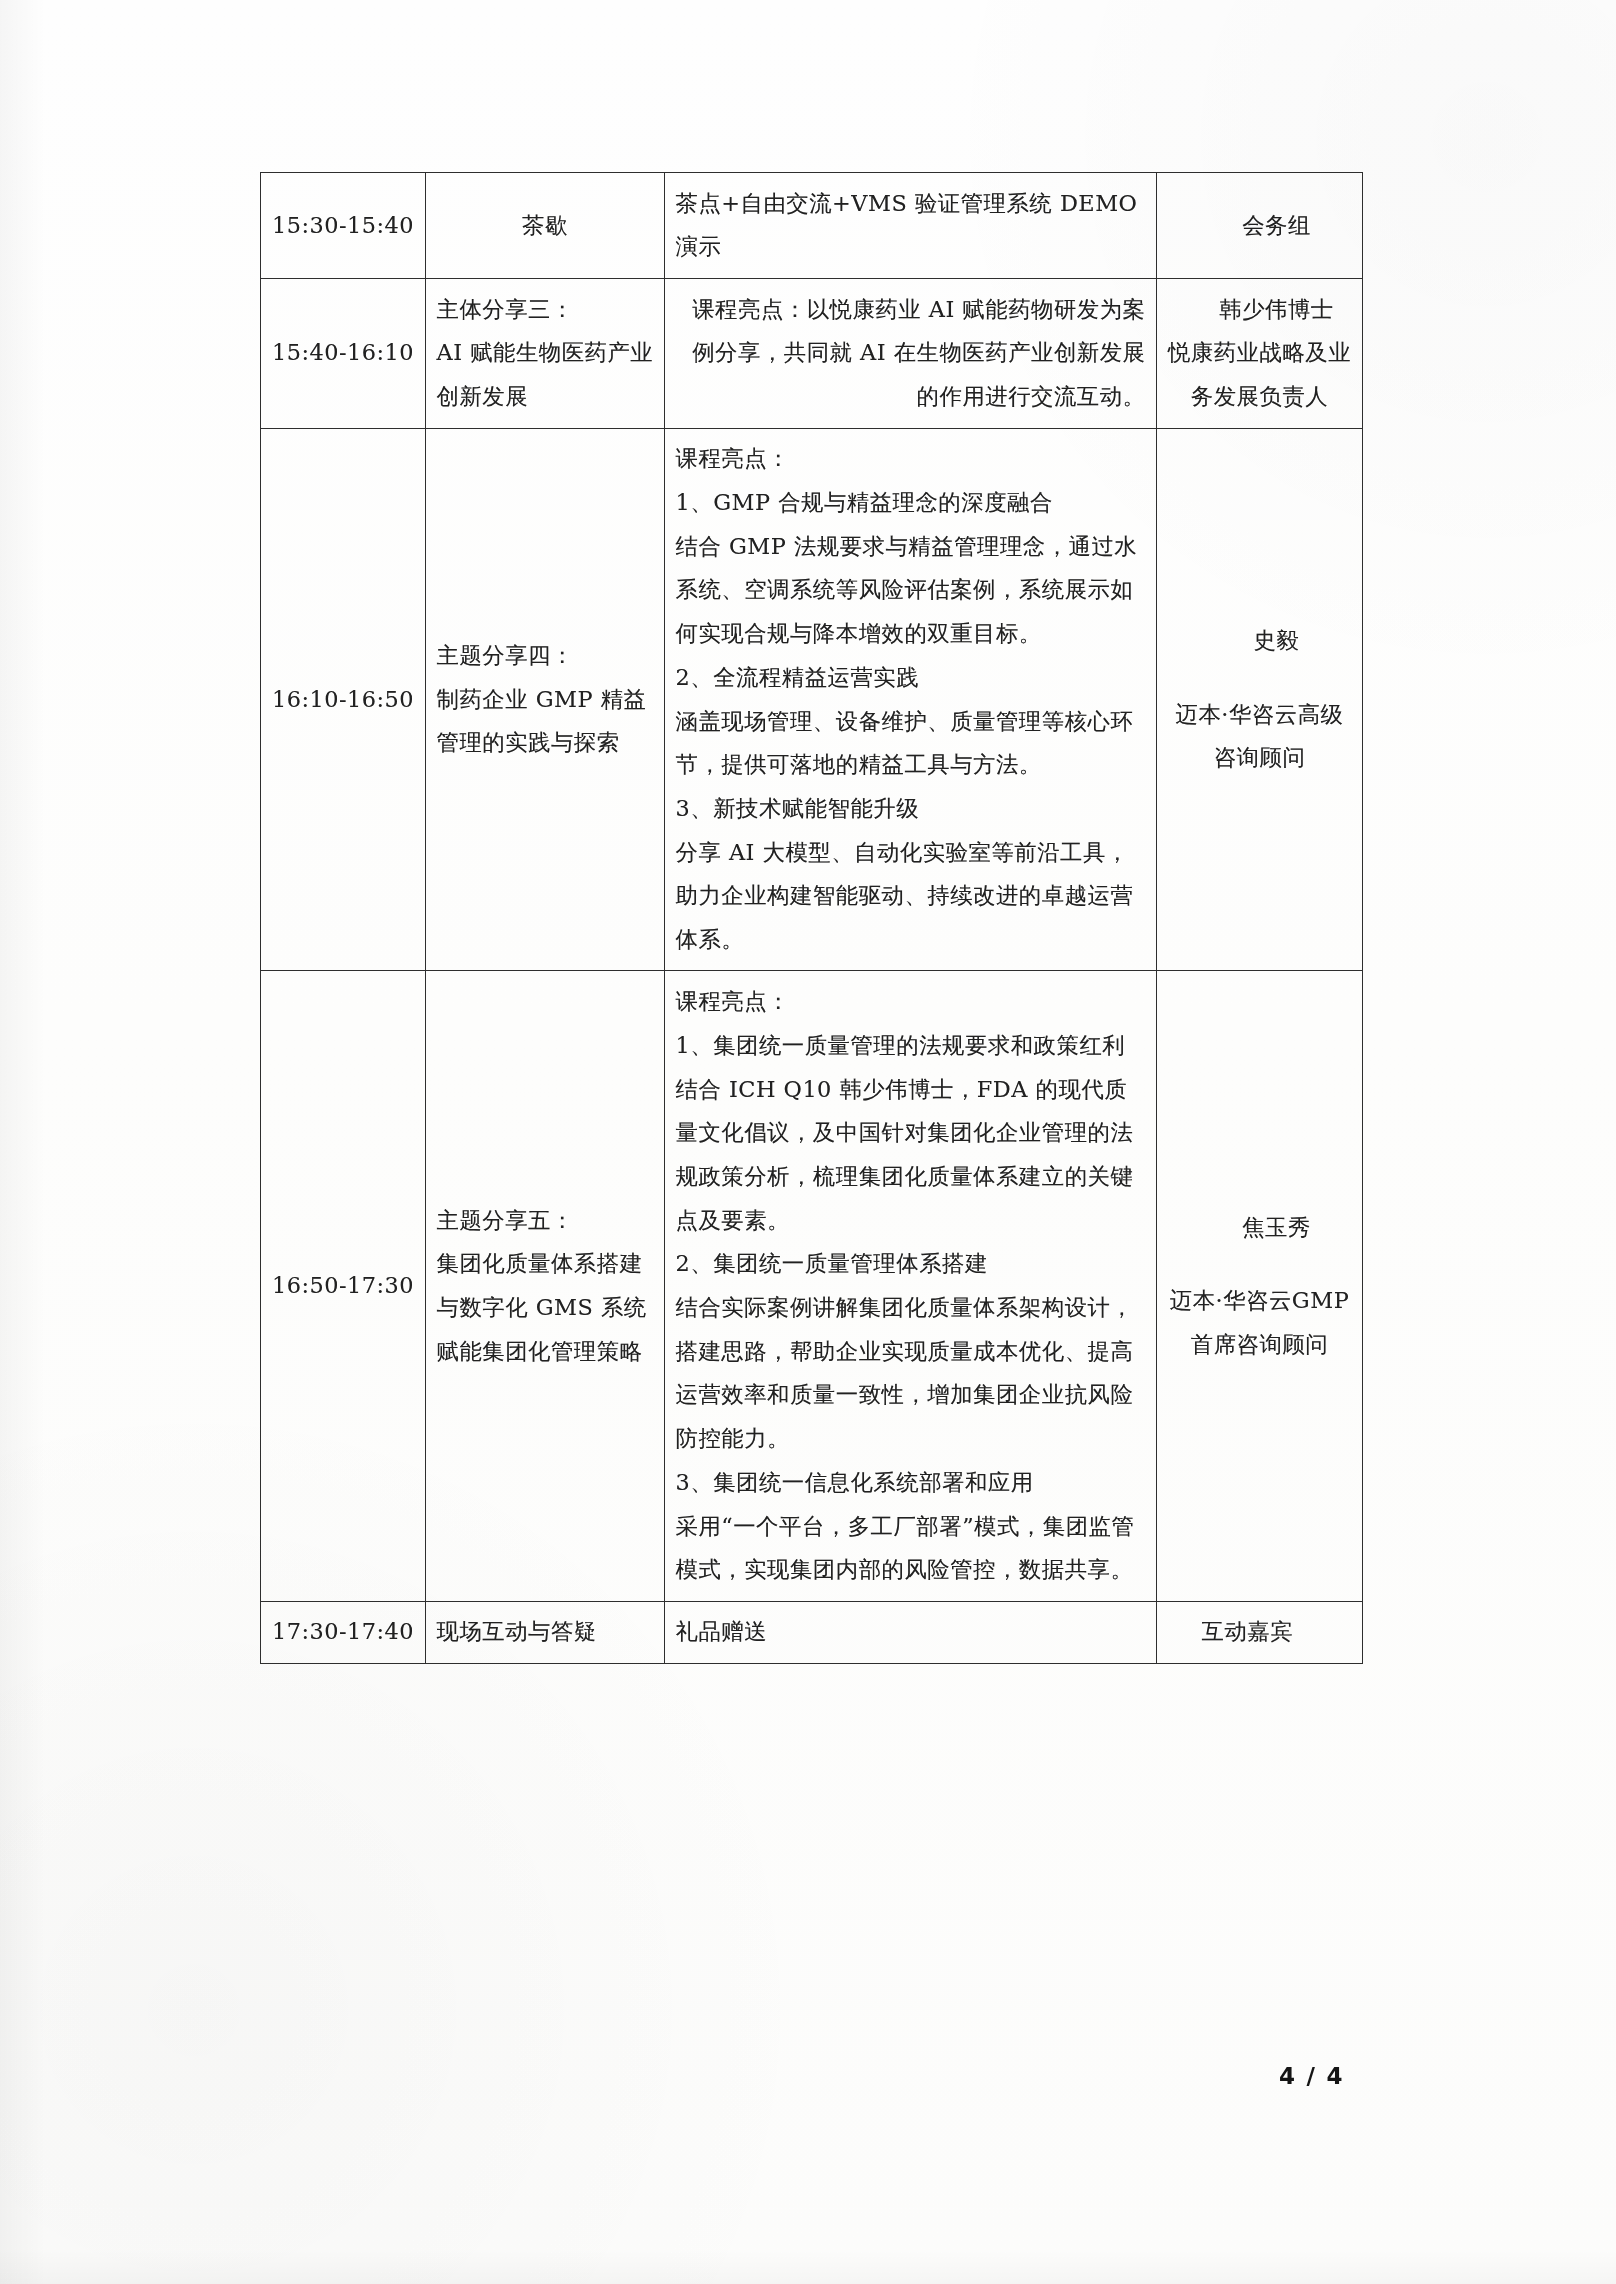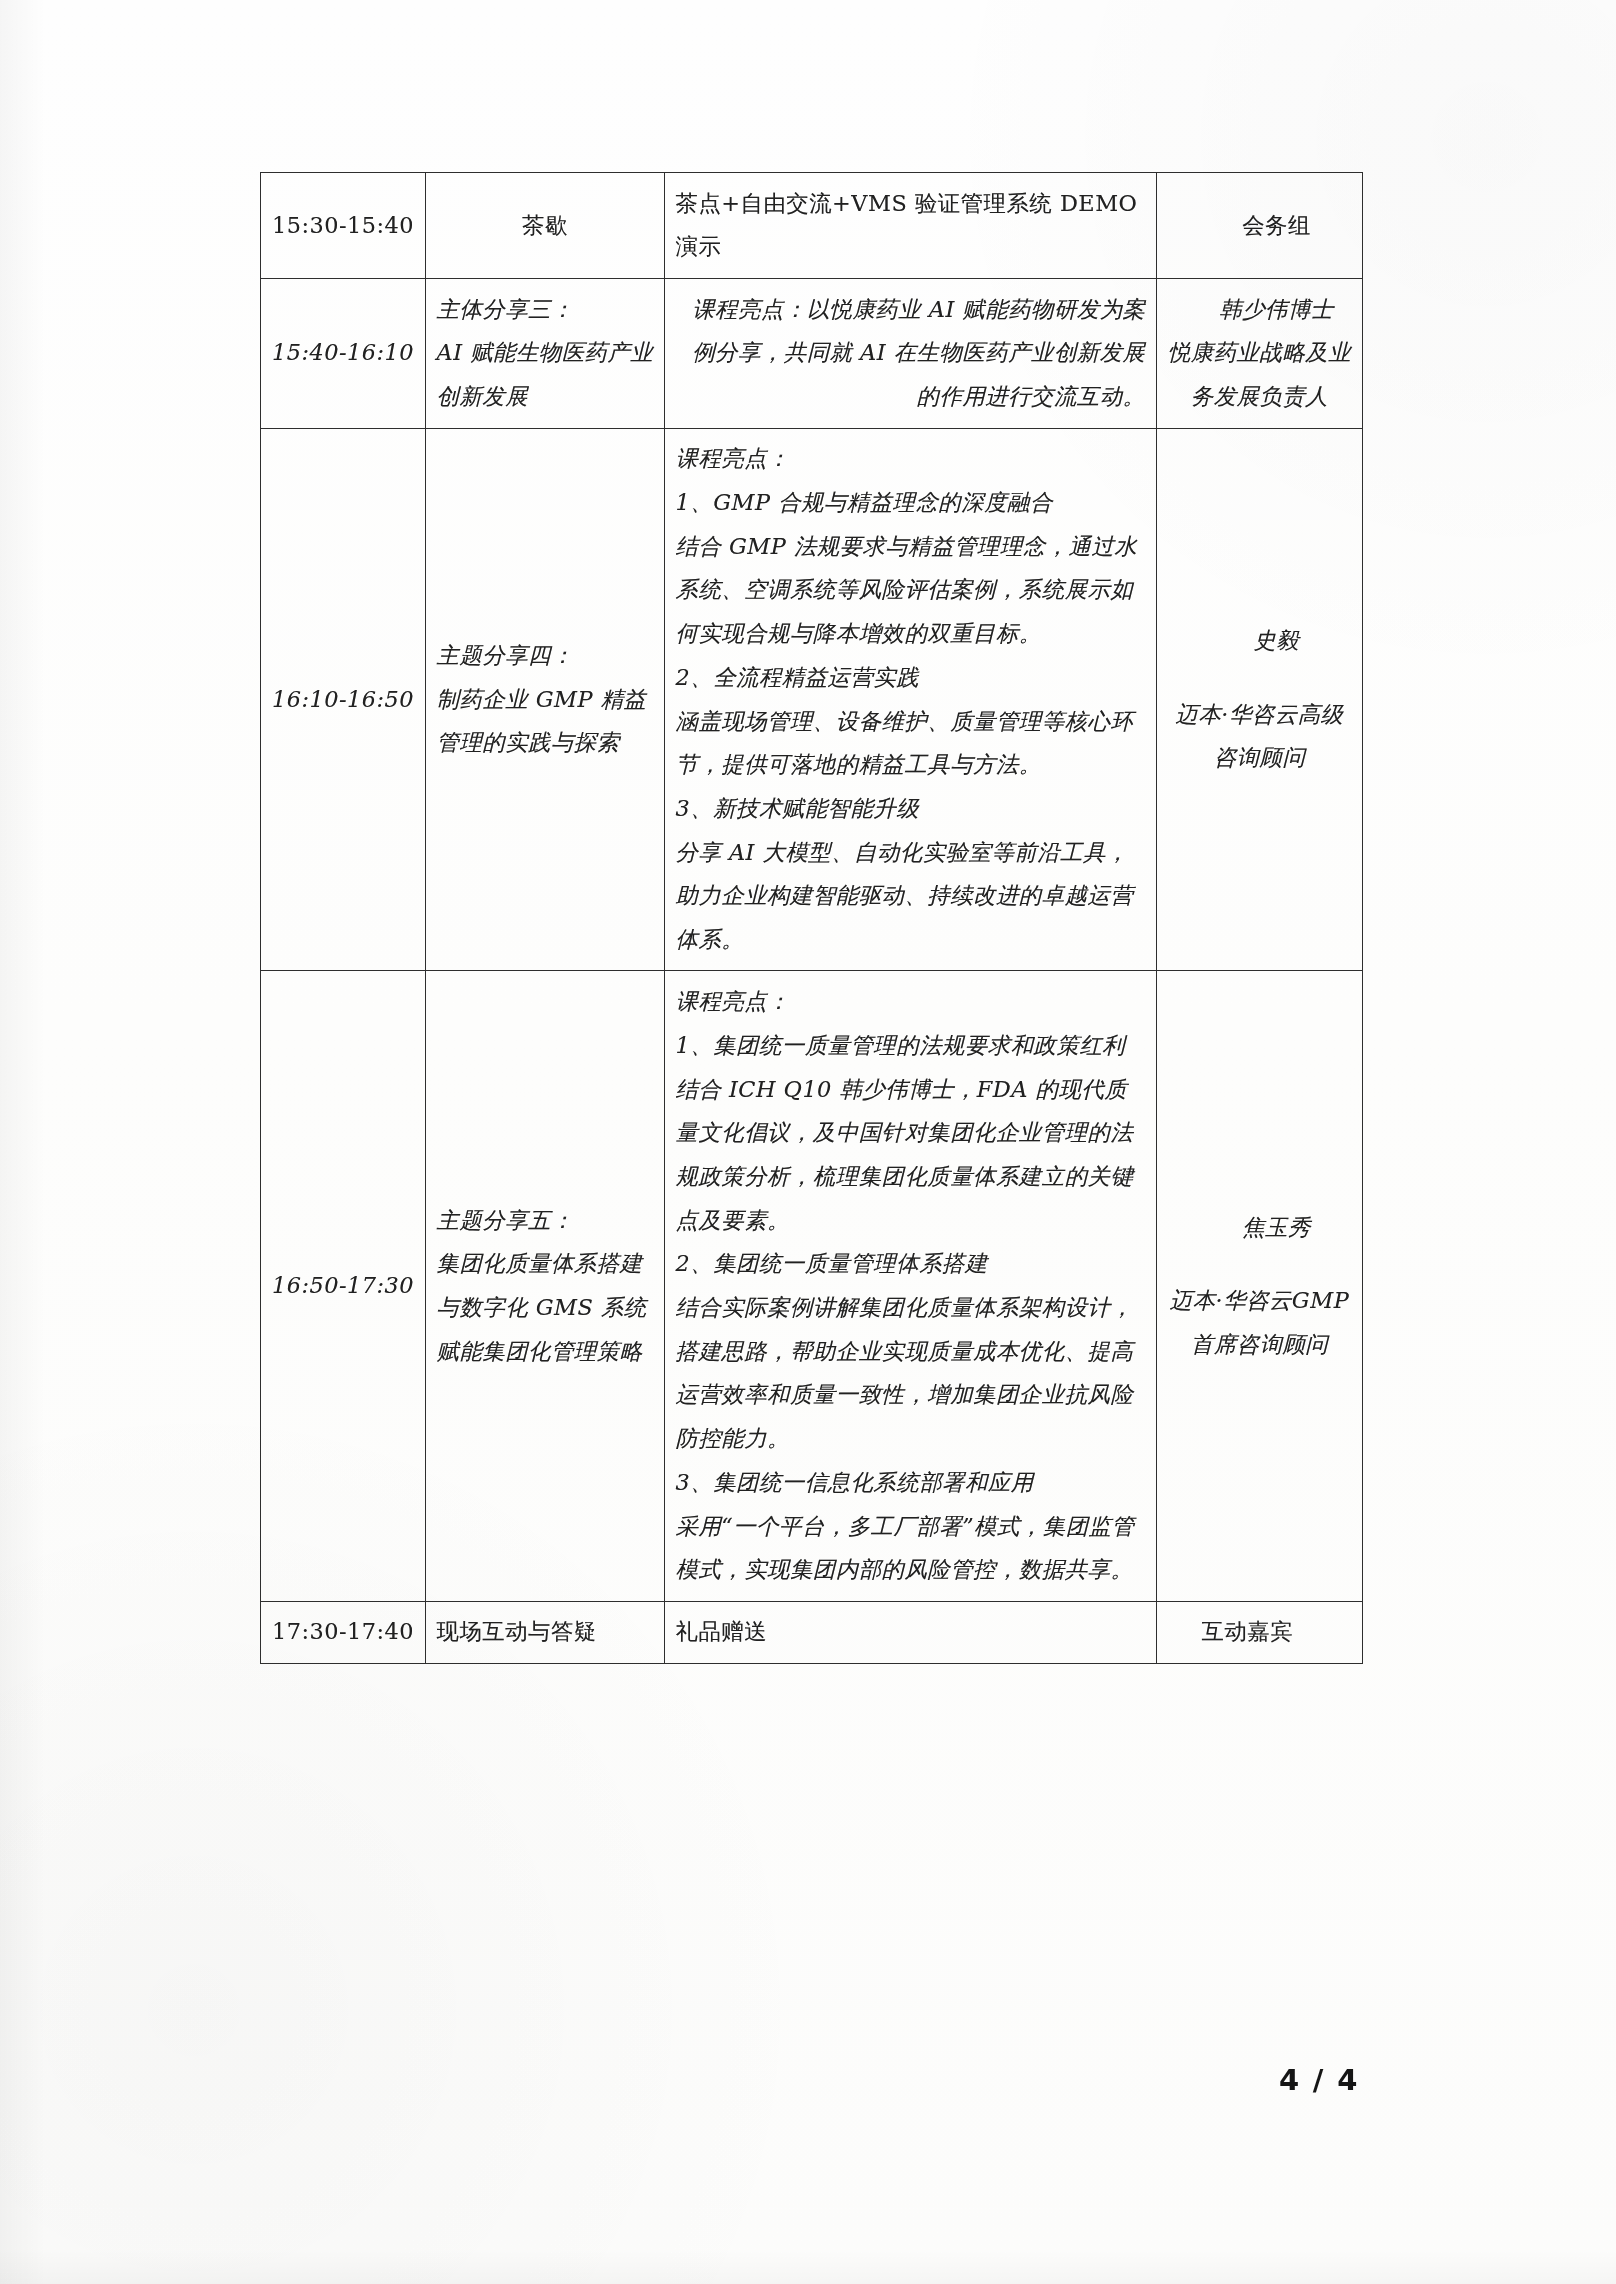--- a/index.html
+++ b/index.html
@@ -79,34 +79,34 @@
   .desc p { margin: 0; }
   .spk {
     text-align: center;
     padding-left: 7px;
     padding-right: 7px;
   }
   .spk .s-name { display: block; margin-left: 34px; }
   .spk .s-role { display: block; }
 
   .row-center td { vertical-align: middle; }
-  .tall td { vertical-align: middle; font-style: italic; }
+  .tall td { vertical-align: middle; }
 
   .spk-split .s-name { margin-bottom: 30px; }
   .spk-inline .s-name { margin-bottom: 0; }
 
   .desc-block p + p { margin-top: 0; }
 
   .footer-page {
     position: absolute;
     left: 1279px;
     top: 2063px;
     font-family: "DejaVu Sans", "Liberation Sans", sans-serif;
     font-weight: bold;
-    font-size: 29px;
+    font-size: 23px;
     letter-spacing: 1.8px;
     color: #151515;
   }
 
   .scan-edge-left {
     position: absolute;
     left: 0; top: 0; bottom: 0; width: 46px;
     background: linear-gradient(90deg, rgba(0,0,0,0.035), rgba(0,0,0,0));
     pointer-events: none;
   }

